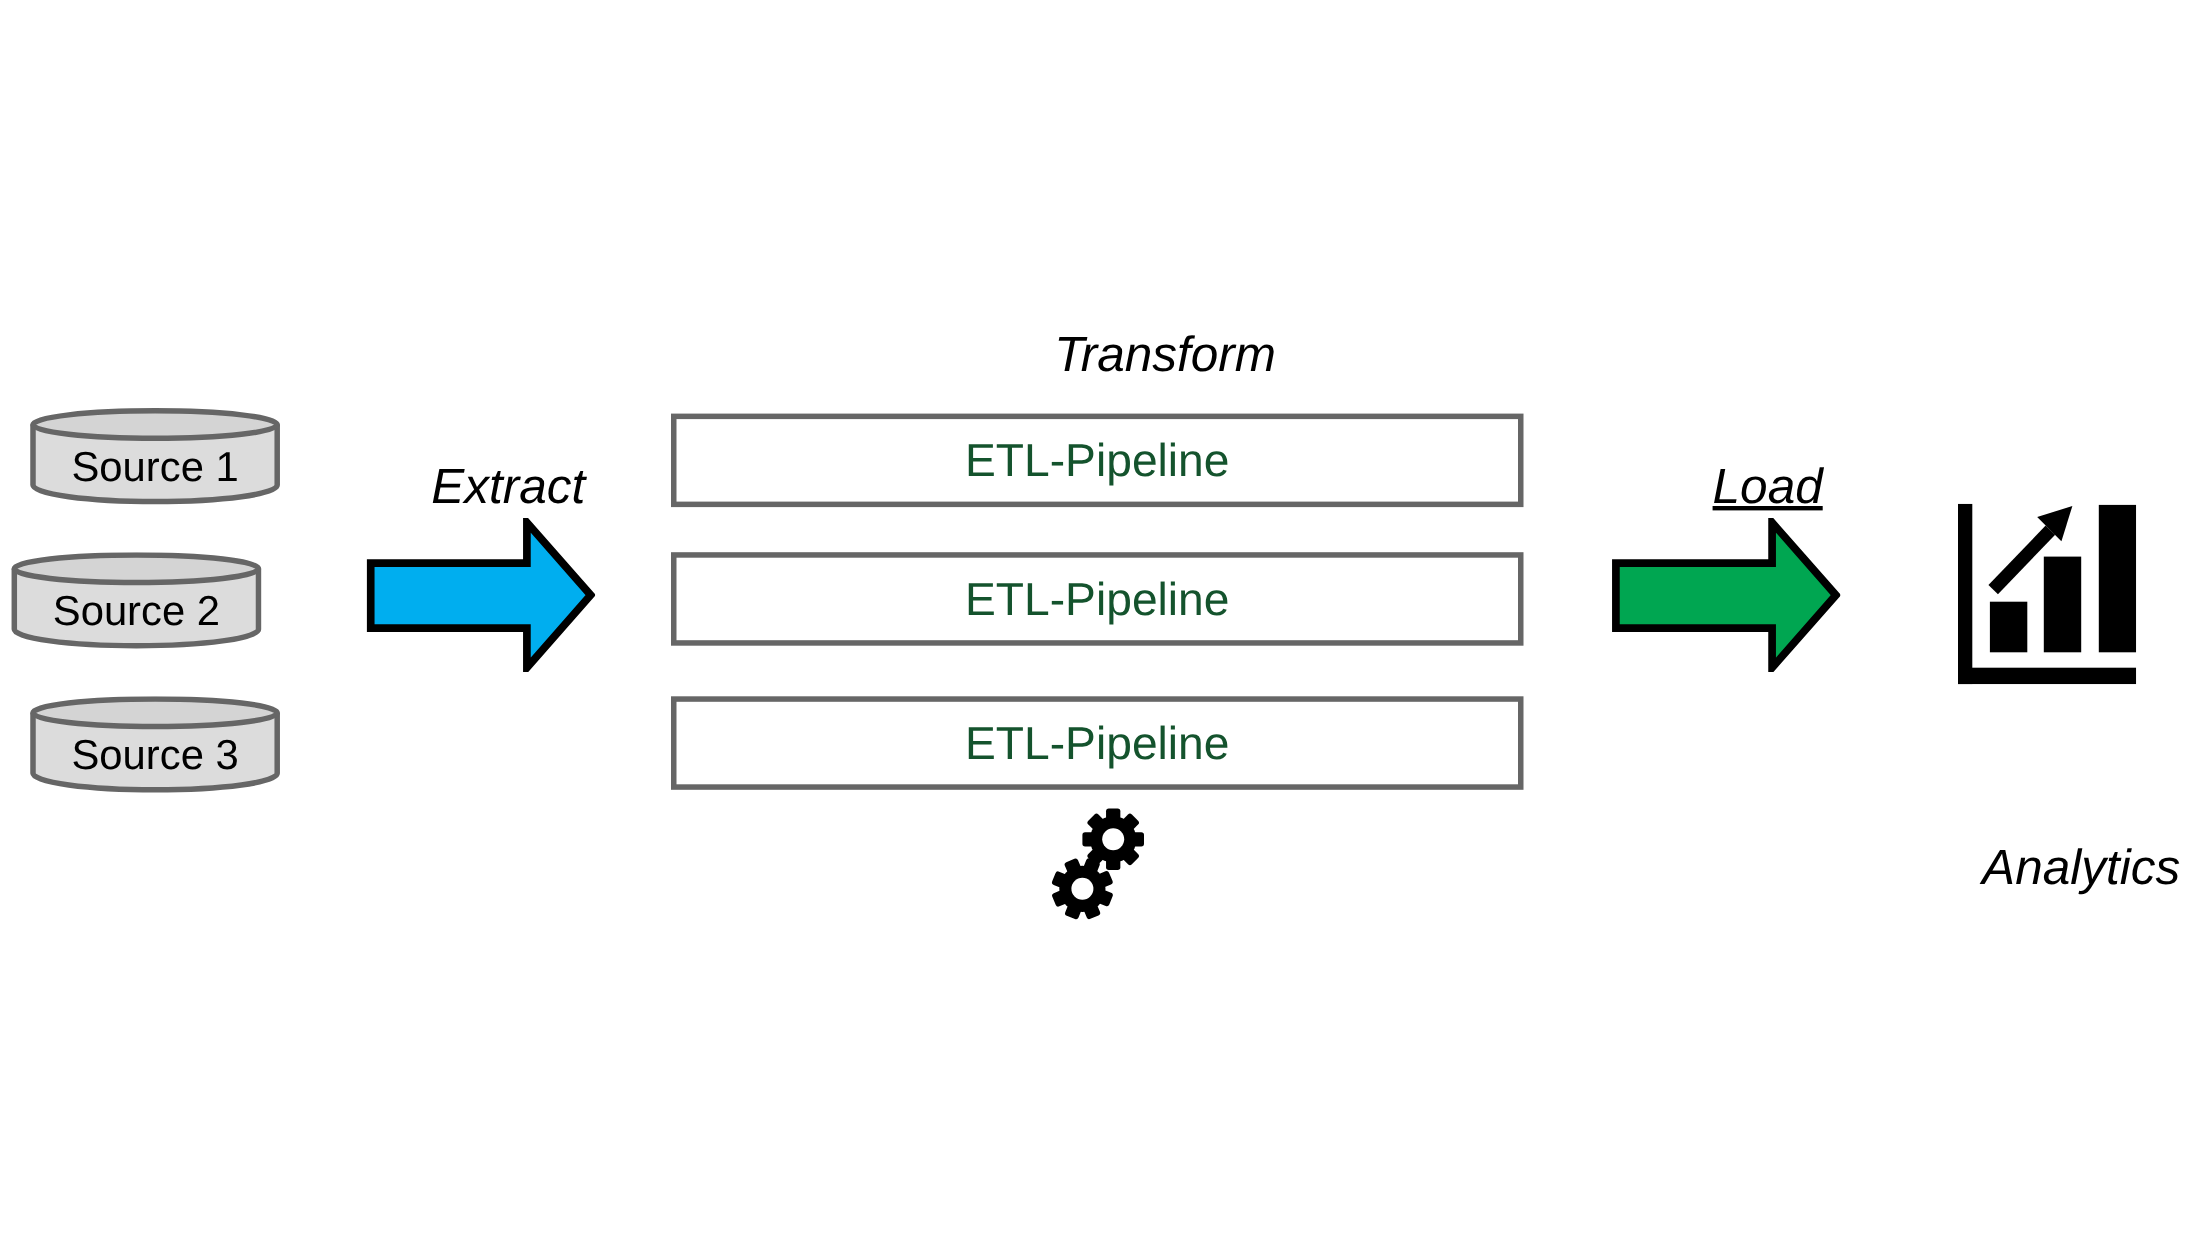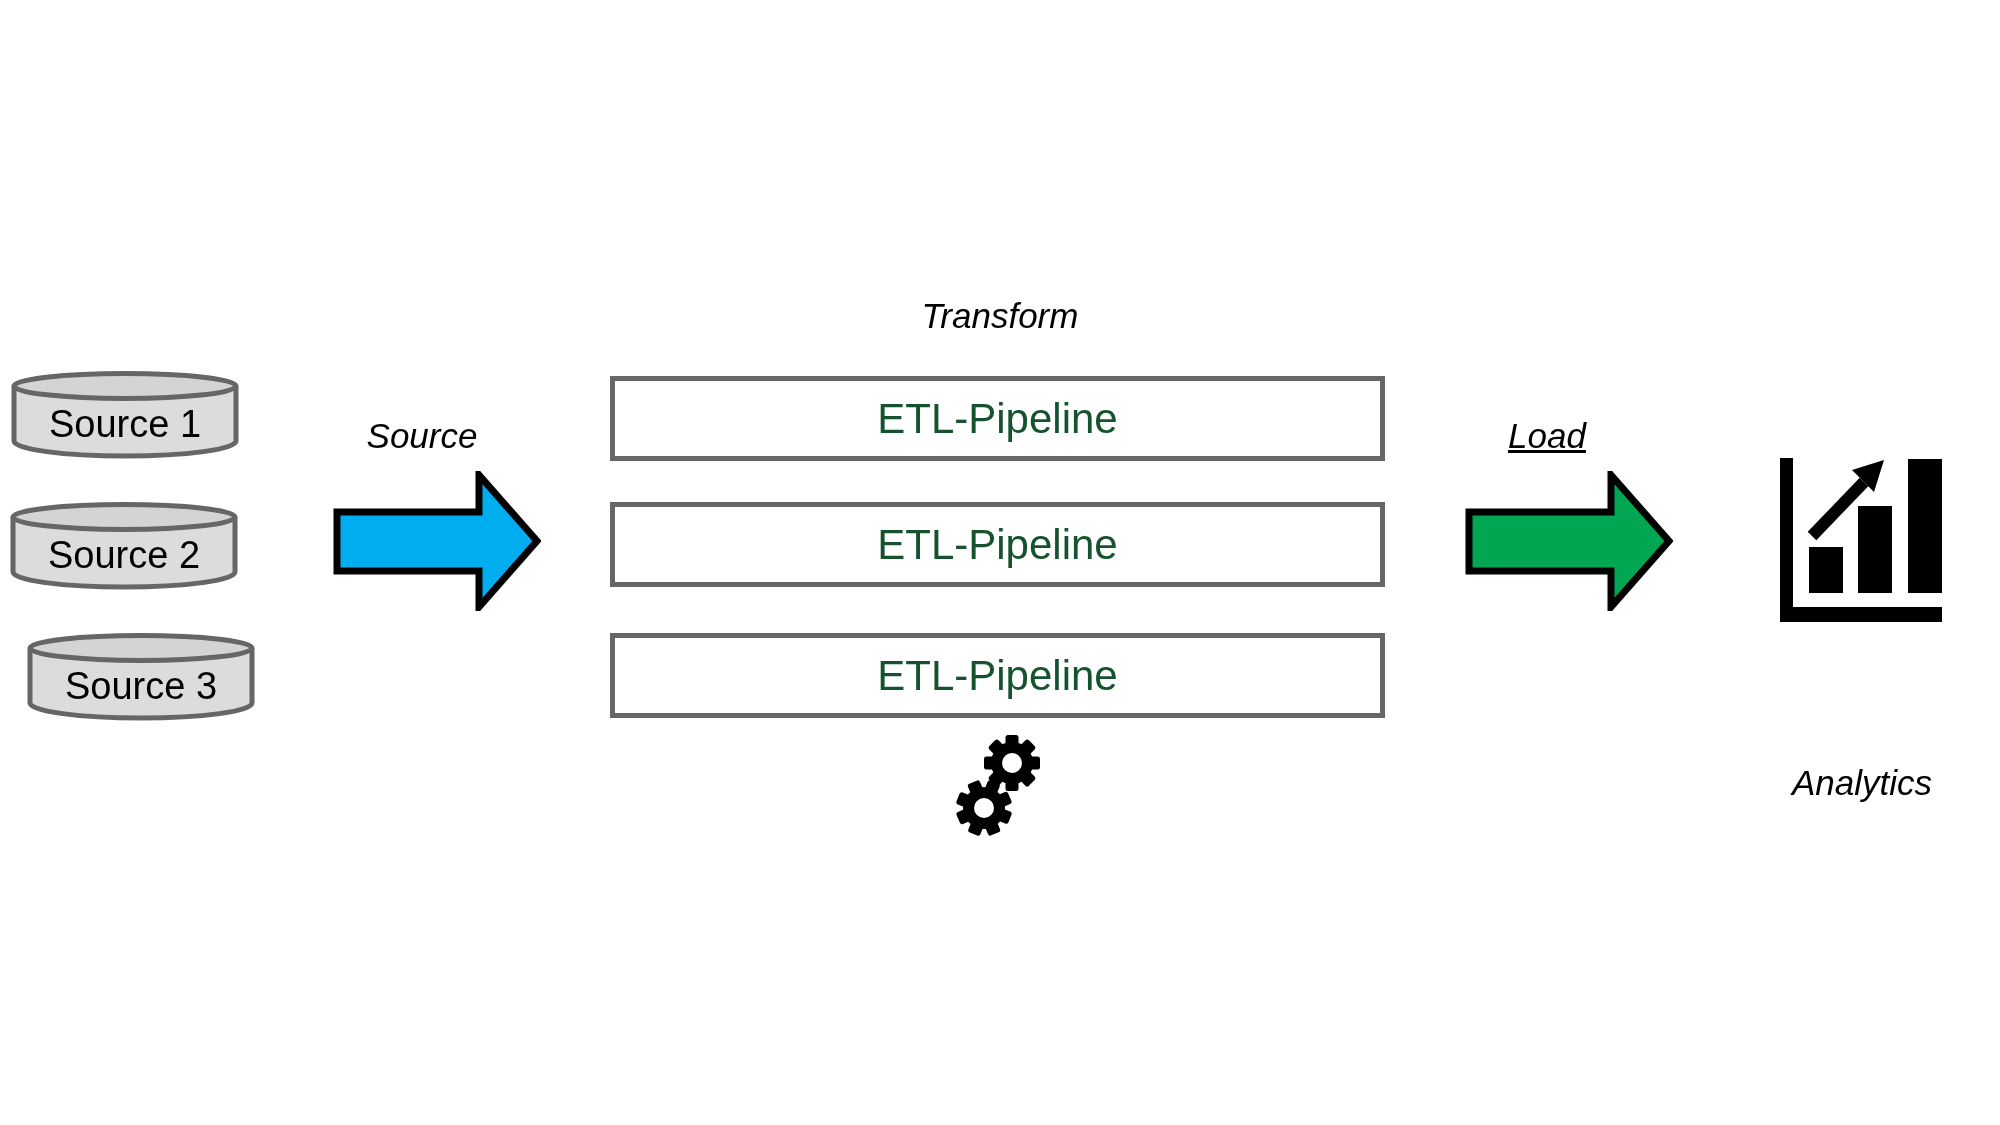--- a/index.html
+++ b/index.html
@@ -14,24 +14,24 @@
     height: 1125px;
     background: var(--background, #ffffff);
     overflow: hidden;
   }
   .abs { position: absolute; }
 
   
   .stage-label, .caption-label {
     position: absolute;
     font-style: italic;
-    font-size: 35px;
+    font-size: 45px;
     line-height: 1.05;
     color: #000;
-    text-align: center;
+    text-align: right;
     white-space: nowrap;
   }
 
   
   .pipeline-box {
     position: absolute;
     left: 610px;
     width: 775px;
     height: 85px;
     box-sizing: border-box;
@@ -55,21 +55,21 @@
   .arrow-load    { fill: var(--load-arrow-fill, #00a651); stroke: var(--arrow-outline, #000); stroke-width: 7; stroke-linejoin: miter; }
   .ink { fill: var(--icon-black, #000); }
   .ink-stroke { stroke: var(--icon-black, #000); }
   .gear-hole { fill: #fff; }
 </style>
 </head>
 <body>
 
 <div class="canvas">
 
-  <div class="abs" style="left:11px; top:371px; width:242px; height:88px;">
+  <div class="abs" style="left:27px; top:371px; width:242px; height:88px;">
     <svg width="228" height="88" viewBox="0 0 228 88">
       <path class="cyl-body" d="M3 15 V70 A111 15 0 0 0 225 70 V15"></path>
       <ellipse class="cyl-top" cx="114" cy="15" rx="111" ry="12.5"></ellipse>
       <text class="cyl-label" x="114" y="66" text-anchor="middle">Source 1</text>
     </svg>
   </div>
 
   <div class="abs" style="left:10px; top:502px; width:228px; height:88px;">
     <svg width="228" height="88" viewBox="0 0 228 88">
       <path class="cyl-body" d="M3 15 V70 A111 15 0 0 0 225 70 V15"></path>
@@ -80,21 +80,21 @@
 
   <div class="abs" style="left:27px; top:633px; width:220px; height:88px;">
     <svg width="228" height="88" viewBox="0 0 228 88">
       <path class="cyl-body" d="M3 15 V70 A111 15 0 0 0 225 70 V15"></path>
       <ellipse class="cyl-top" cx="114" cy="15" rx="111" ry="12.5"></ellipse>
       <text class="cyl-label" x="114" y="66" text-anchor="middle">Source 3</text>
     </svg>
   </div>
 
 
-  <div class="stage-label" style="left:312px; top:418px; width:220px;">Source</div>
+  <div class="stage-label" style="left:312px; top:418px; width:220px;">Extract</div>
 
   <div class="abs" style="left:333px; top:471px; width:208px; height:140px;">
     <svg width="208" height="140" viewBox="0 0 208 140">
       <polygon class="arrow-extract" points="4,41 146,41 146,4 204,70 146,136 146,100 4,100"></polygon>
     </svg>
   </div>
 
   <div class="stage-label" style="left:840px; top:298px; width:320px;">Transform</div>
 
   <div class="pipeline-box" style="top:376px;">

